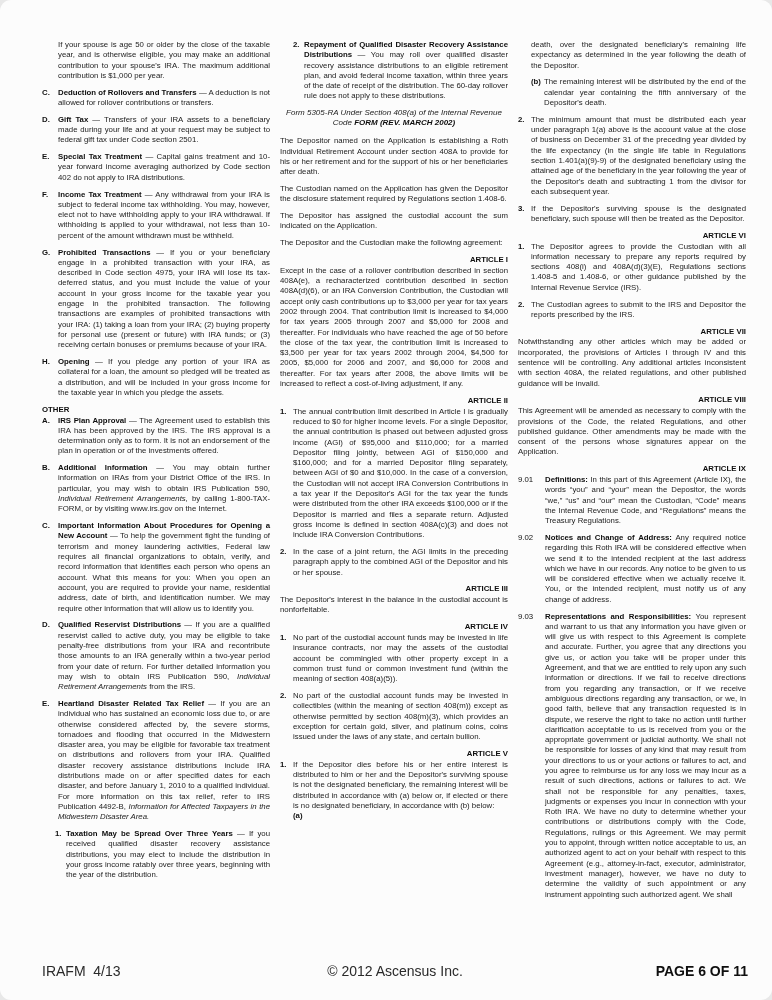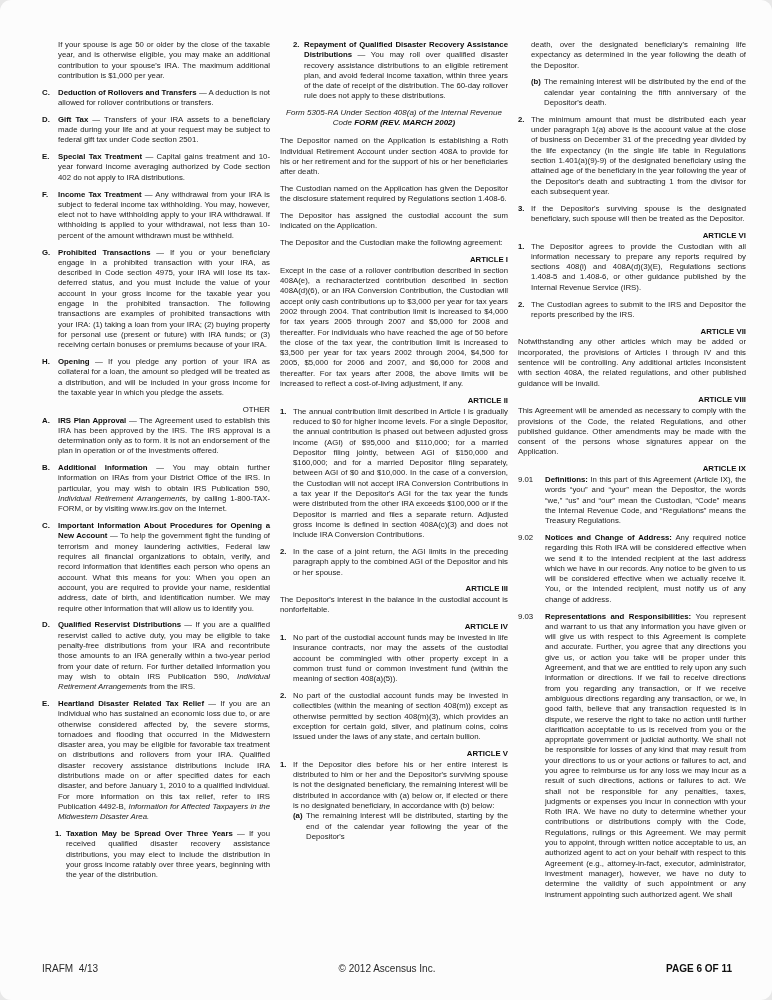--- a/index.html
+++ b/index.html
@@ -13,27 +13,27 @@
   .item > .lbl{flex:0 0 16px;font-weight:bold;color:#111;}
   .item > .body{flex:1 1 auto;min-width:0;}
   .num-item > .lbl{flex:0 0 13px;}
   .sub1{margin-left:13px;}
   .sub1 > .lbl{flex:0 0 11px;}
   .subab{padding-left:13px;}
   .subab > .lbl{flex:0 0 13px;}
   .contpara{padding-left:13px;}
   .nine > .lbl{flex:0 0 27px;font-weight:normal;}
   b{font-weight:700;color:#0e0e0e;}
-  .sec-h{font-weight:normal;color:#0e0e0e;margin:0 0 0.5px 0;text-align:right;}
+  .sec-h{font-weight:bold;color:#0e0e0e;margin:0 0 0.5px 0;text-align:left;}
   .art-h{font-weight:bold;color:#0e0e0e;margin:1px 0 0.5px 0;text-align:right;}
   .doc-title{font-size:15.6px;line-height:16.6px;font-weight:700;color:#101010;
              letter-spacing:-0.2px;margin:14px 0 3px 0;text-align:left;}
   .subtitle{font-size:8px;line-height:10px;margin:0 0 8px 0;text-align:center;}
   .it{font-style:italic;}
-  .footer{position:absolute;left:42px;right:40px;bottom:25px;height:12px;font-size:10px;color:#2a2a2a;}
+  .footer{position:absolute;left:42px;right:24px;bottom:25px;height:12px;font-size:14px;color:#2a2a2a;}
   .footer .f-left{position:absolute;left:0;top:0;white-space:pre;}
   .footer .f-center{position:absolute;left:50%;transform:translateX(-50%);top:0;}
   .footer .f-right{position:absolute;right:0;top:0;font-weight:bold;color:#0e0e0e;}
 </style>
 </head>
 <body>
 
 <div class="page">
   <div class="cols">
 
@@ -133,21 +133,20 @@
         <div class="body">No part of the custodial account funds may be invested in collectibles (within the meaning of section 408(m)) except as otherwise permitted by section 408(m)(3), which provides an exception for certain gold, silver, and platinum coins, coins issued under the laws of any state, and certain bullion.</div>
       </div>
 
       <div class="art-h">ARTICLE V</div>
       <div class="item num-item" style="margin-bottom:0;">
         <span class="lbl">1.</span>
         <div class="body">If the Depositor dies before his or her entire interest is distributed to him or her and the Depositor's surviving spouse is not the designated beneficiary, the remaining interest will be distributed in accordance with (a) below or, if elected or there is no designated beneficiary, in accordance with (b) below:</div>
       </div>
       <div class="item subab" style="margin-bottom:0;">
         <span class="lbl">(a)</span>
-        <div class="body">The remaining interest will be distributed, starting by the end of the calendar year following the year of the Depositor's</div>
       </div>
     </div>
 
     <div class="col">
       <div class="para contpara">death, over the designated beneficiary's remaining life expectancy as determined in the year following the death of the Depositor.</div>
 
       <div class="item subab">
         <span class="lbl">(b)</span>
         <div class="body">The remaining interest will be distributed by the end of the calendar year containing the fifth anniversary of the Depositor's death.</div>
       </div>

